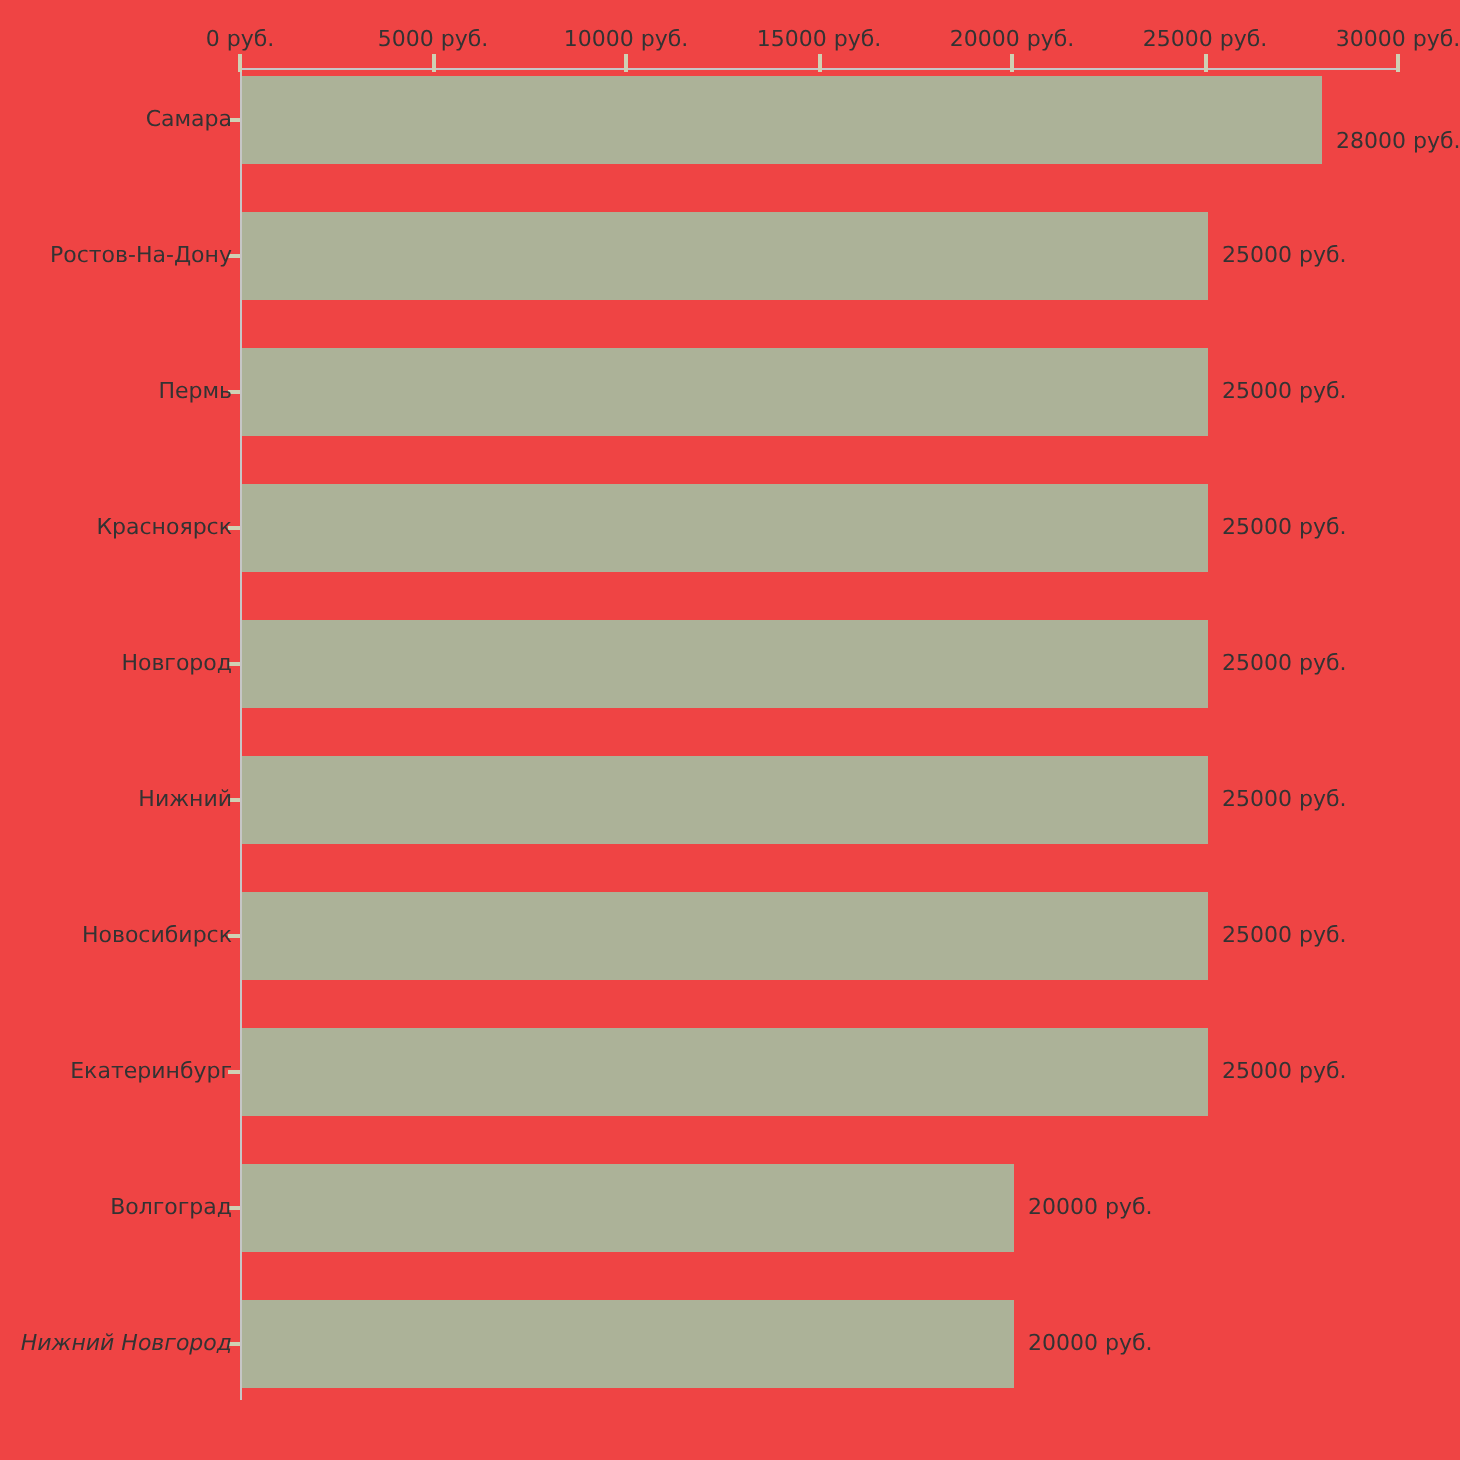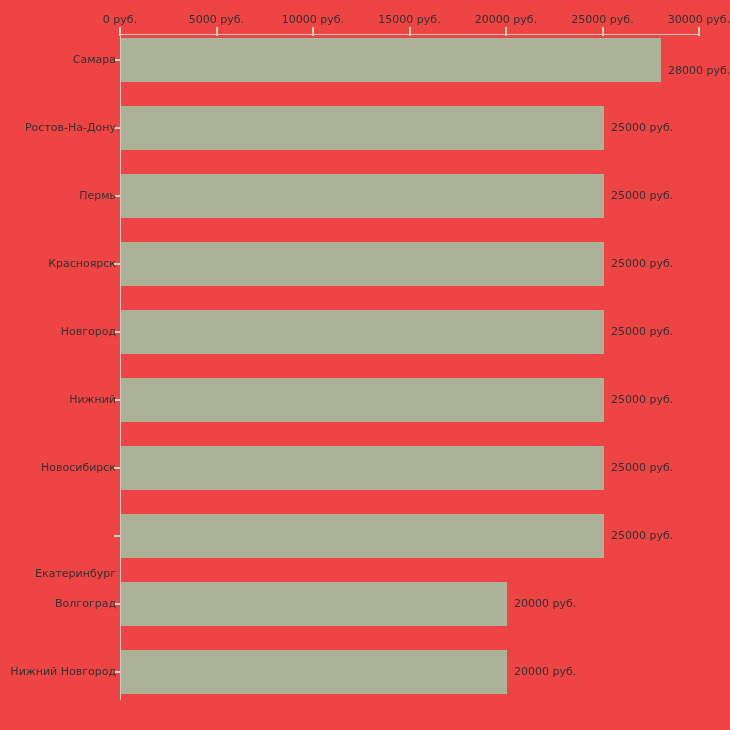--- a/index.html
+++ b/index.html
@@ -69,24 +69,24 @@
     <div class="lbl" style="left: 611px; top: 325px; color: rgb(51, 51, 51);">25000 руб.</div>
     <div class="abs" style="left: 114px; top: 399px; width: 6px; height: 2px; background: rgb(207, 209, 180);"></div>
     <div class="lbl category-label" style="left: 0px; top: 393px; width: 116px; color: rgb(51, 51, 51);">Нижний</div>
     <div class="abs" style="left: 121px; top: 378px; width: 483px; height: 44px; background: rgb(172, 178, 152);"></div>
     <div class="lbl" style="left: 611px; top: 393px; color: rgb(51, 51, 51);">25000 руб.</div>
     <div class="abs" style="left: 114px; top: 467px; width: 6px; height: 2px; background: rgb(207, 209, 180);"></div>
     <div class="lbl category-label" style="left: 0px; top: 461px; width: 116px; color: rgb(51, 51, 51);">Новосибирск</div>
     <div class="abs" style="left: 121px; top: 446px; width: 483px; height: 44px; background: rgb(172, 178, 152);"></div>
     <div class="lbl" style="left: 611px; top: 461px; color: rgb(51, 51, 51);">25000 руб.</div>
     <div class="abs" style="left: 114px; top: 535px; width: 6px; height: 2px; background: rgb(207, 209, 180);"></div>
-    <div class="lbl category-label" style="left: 0px; top: 529px; width: 116px; color: rgb(51, 51, 51); margin-top: 38px;">Екатеринбург</div>
+    <div class="lbl category-label" style="left: 0px; top: 529px; width: 116px; color: rgb(51, 51, 51);">Екатеринбург</div>
     <div class="abs" style="left: 121px; top: 514px; width: 483px; height: 44px; background: rgb(172, 178, 152);"></div>
     <div class="lbl" style="left: 611px; top: 529px; color: rgb(51, 51, 51);">25000 руб.</div>
     <div class="abs" style="left: 114px; top: 603px; width: 6px; height: 2px; background: rgb(207, 209, 180);"></div>
     <div class="lbl category-label" style="left: 0px; top: 597px; width: 116px; color: rgb(51, 51, 51);">Волгоград</div>
     <div class="abs" style="left: 121px; top: 582px; width: 386px; height: 44px; background: rgb(172, 178, 152);"></div>
     <div class="lbl" style="left: 514px; top: 597px; color: rgb(51, 51, 51);">20000 руб.</div>
     <div class="abs" style="left: 114px; top: 671px; width: 6px; height: 2px; background: rgb(207, 209, 180);"></div>
-    <div class="lbl category-label" style="left: 0px; top: 665px; width: 116px; color: rgb(51, 51, 51);">Нижний Новгород</div>
+    <div class="lbl category-label" style="left: 0px; top: 665px; width: 116px; color: rgb(51, 51, 51); font-style: italic;">Нижний Новгород</div>
     <div class="abs" style="left: 121px; top: 650px; width: 386px; height: 44px; background: rgb(172, 178, 152);"></div>
     <div class="lbl" style="left: 514px; top: 665px; color: rgb(51, 51, 51);">20000 руб.</div>
   </div>
 
 </body></html>

